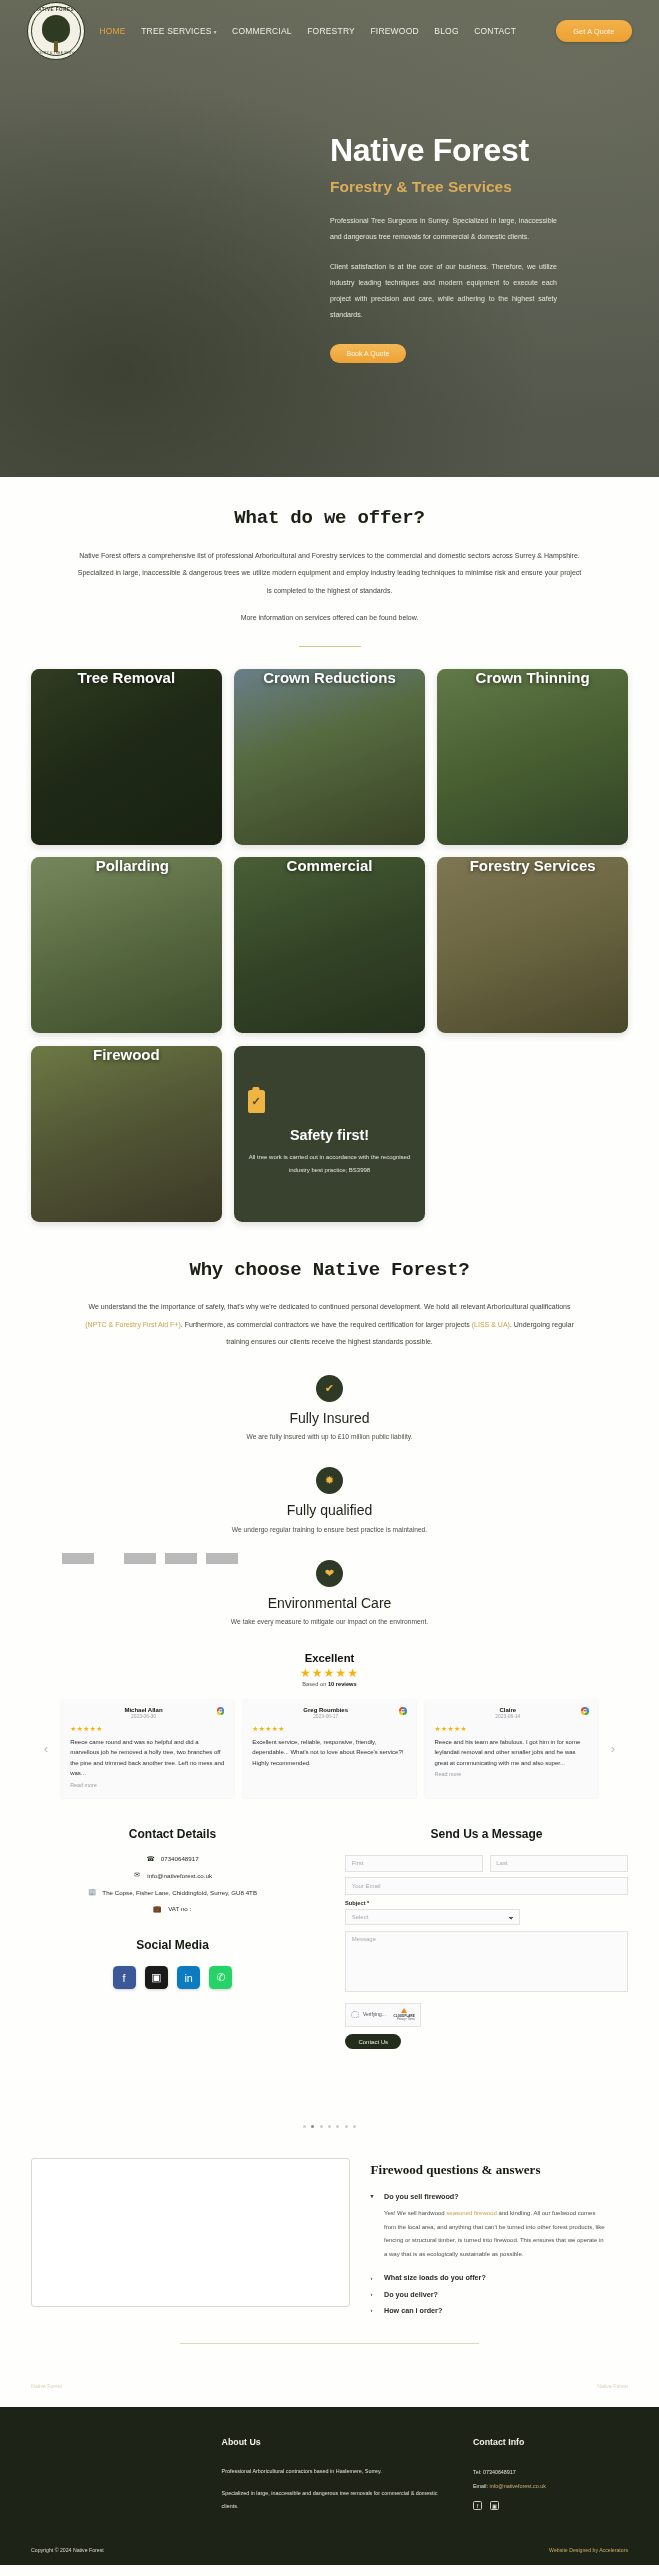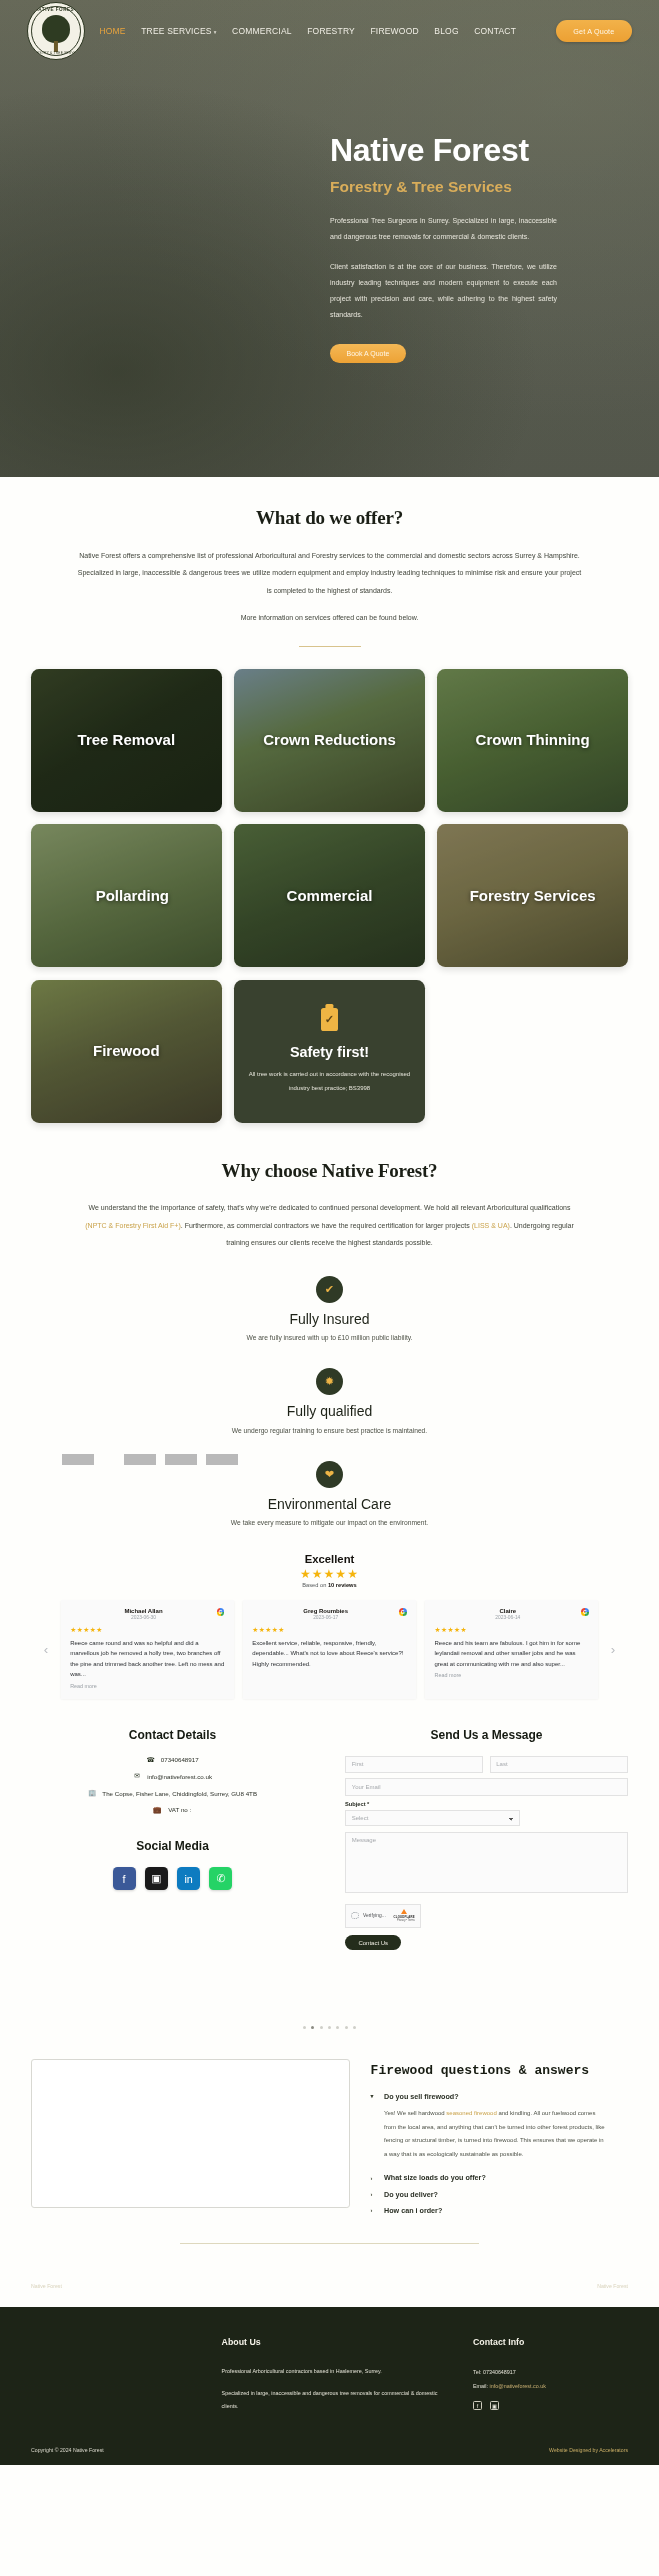--- a/index.html
+++ b/index.html
@@ -130,21 +130,21 @@
     margin-top: 7.2px; cursor:pointer;
   }
 
   
   .section { width: 659px; padding: 0 31px; }
   .section-title {
     text-align: center;
     font-size: 19px;
     font-weight: bold;
     color: #1b1f16;
-    font-family: Liberation Serif, serif;
+    font-family: Liberation Mono, monospace;
     letter-spacing: -0.2px;
   }
   .lead {
     max-width: 505px; margin: 17.5px auto 0;
     text-align: center;
     font-size: 7px; line-height: 2.5;
     color: #3e4238;
   }
   .lead .hl { color: #c9a24a; }
   .divider {
@@ -153,25 +153,25 @@
   }
 
   
   .cards {
     display: grid;
     grid-template-columns: repeat(3, 1fr);
     gap: 12.4px;
     margin-top: 21.6px;
   }
   .card {
-    height: 143px;
+    height: 176px;
     border-radius: 8.2px;
     position: relative;
     overflow: hidden;
-    display: flex; align-items: center; justify-content: center;
+    display: flex; justify-content: center;
     box-shadow: 0 2.1px 7.2px rgba(0,0,0,.12);
     cursor: pointer;
   }
   .card .label {
     position: relative; z-index: 3;
     color: #fff;
     font-size: 15px;
     font-weight: bold;
     text-align: center;
     text-shadow: 0 1px 4.1px rgba(0,0,0,.6);
@@ -354,21 +354,21 @@
   .dots { display:flex; justify-content:center; gap:5.2px; margin-top: 36px;}
   .dots .d { width:3.1px;height:3.1px;border-radius:50%;background:#cfcfc8; cursor:pointer;}
   .dots .d.on { background:#8b8b82; }
 
   
   .faq-grid { display:grid; grid-template-columns: 319px 1fr; gap: 20.6px; margin-top: 25px; }
   .faq-img { height: 149px; border:0.5px solid #d8d8d2; border-radius:3.1px; background:#fff; }
   .faq-right { padding-top: 4.1px; }
   .faq-right h2 {
     font-size: 13px; font-weight:bold; color:#171c12; margin-bottom: 13.4px;
-    font-family:Liberation Mono, monospace;
+    font-family:Liberation Serif, serif;
   }
   .faq-item { margin-bottom: 7.2px; }
   .faq-q {
     display:flex; align-items:center; gap: 7.2px;
     font-size: 7.2px; font-weight:bold; color:#2a2f24; cursor:pointer;
   }
   .faq-q .chev { font-size: 5.7px; color:#3a4030; width: 6.2px; }
   .faq-a {
     font-size: 6px; line-height: 2.3; color: #4d5147;
     margin: 6.2px 0 11.3px 13.4px; max-width: 222px;

